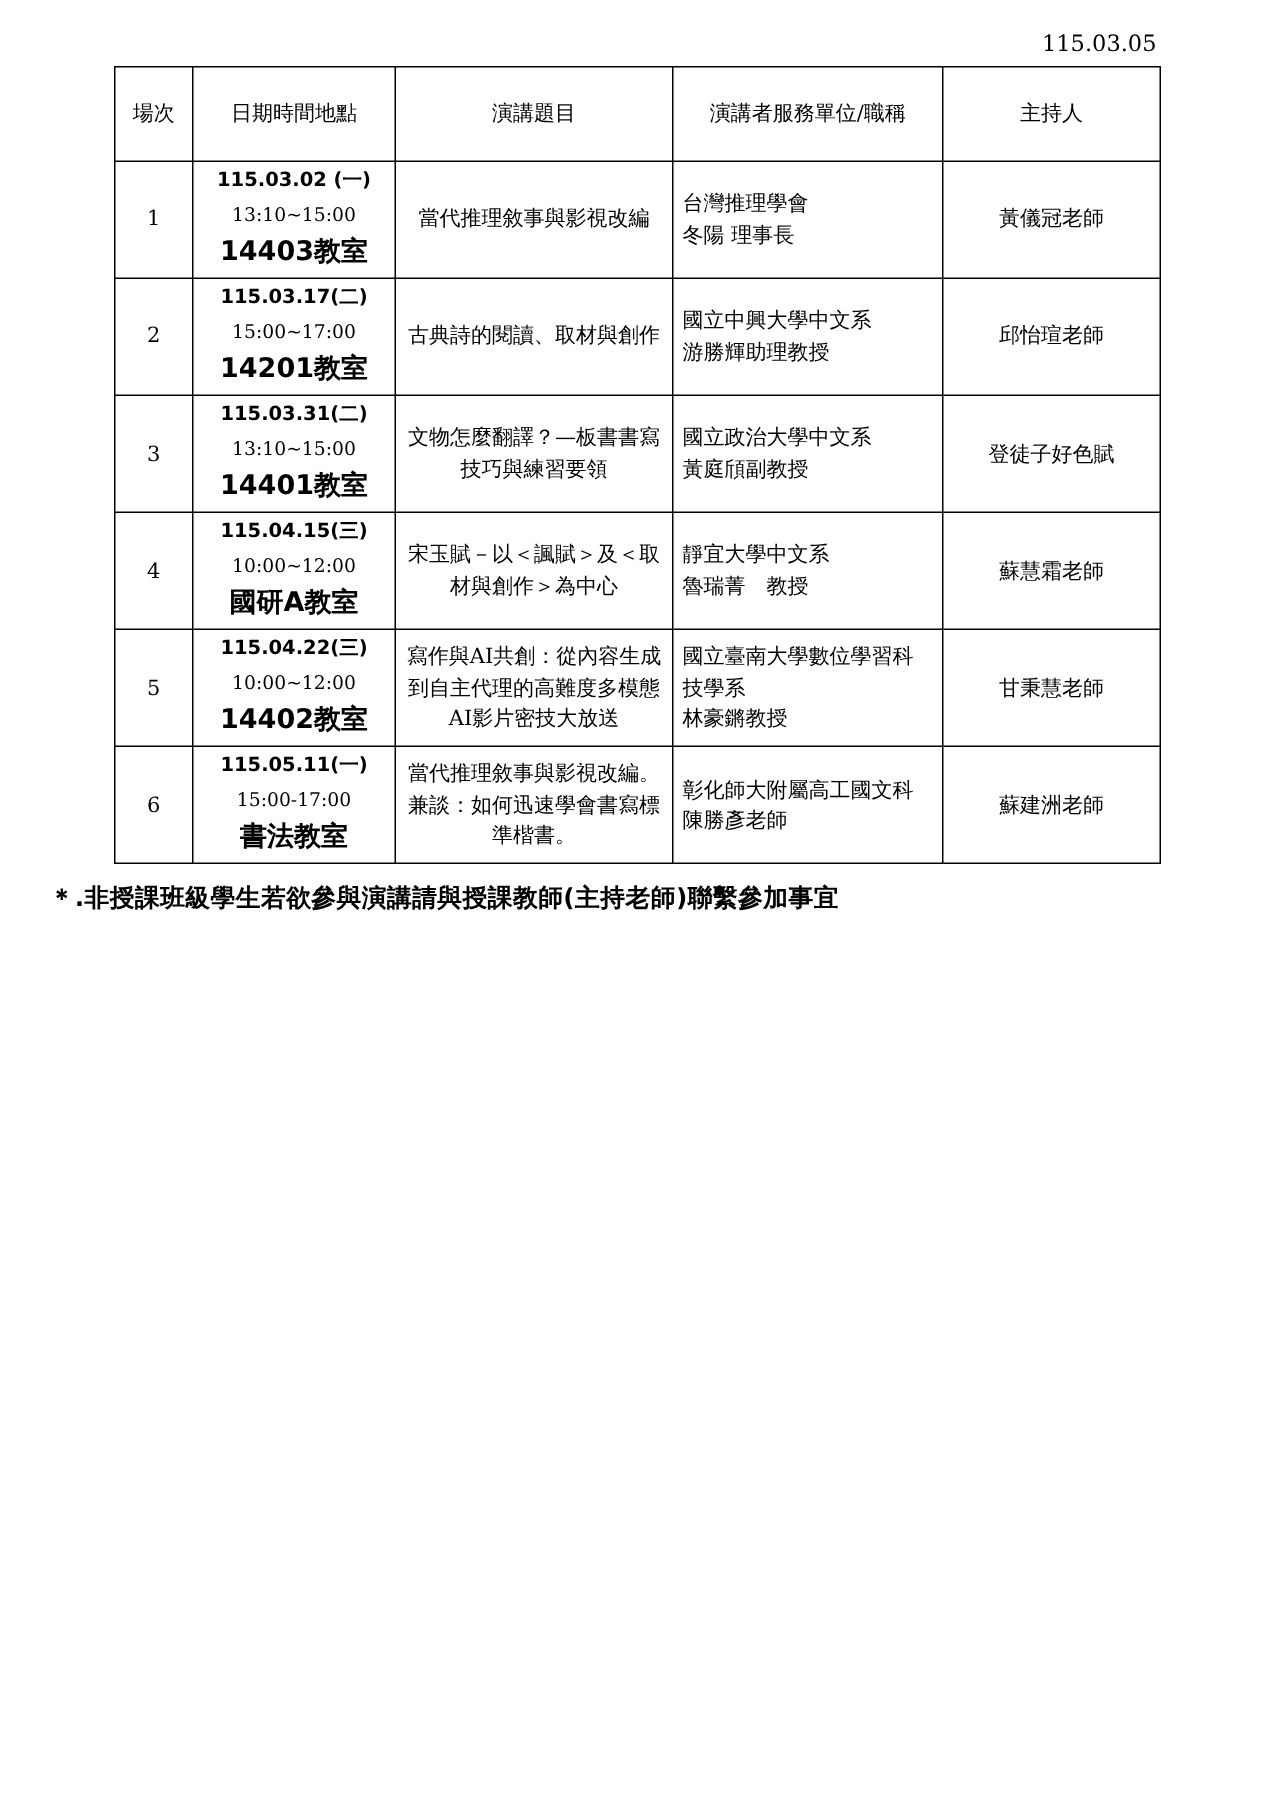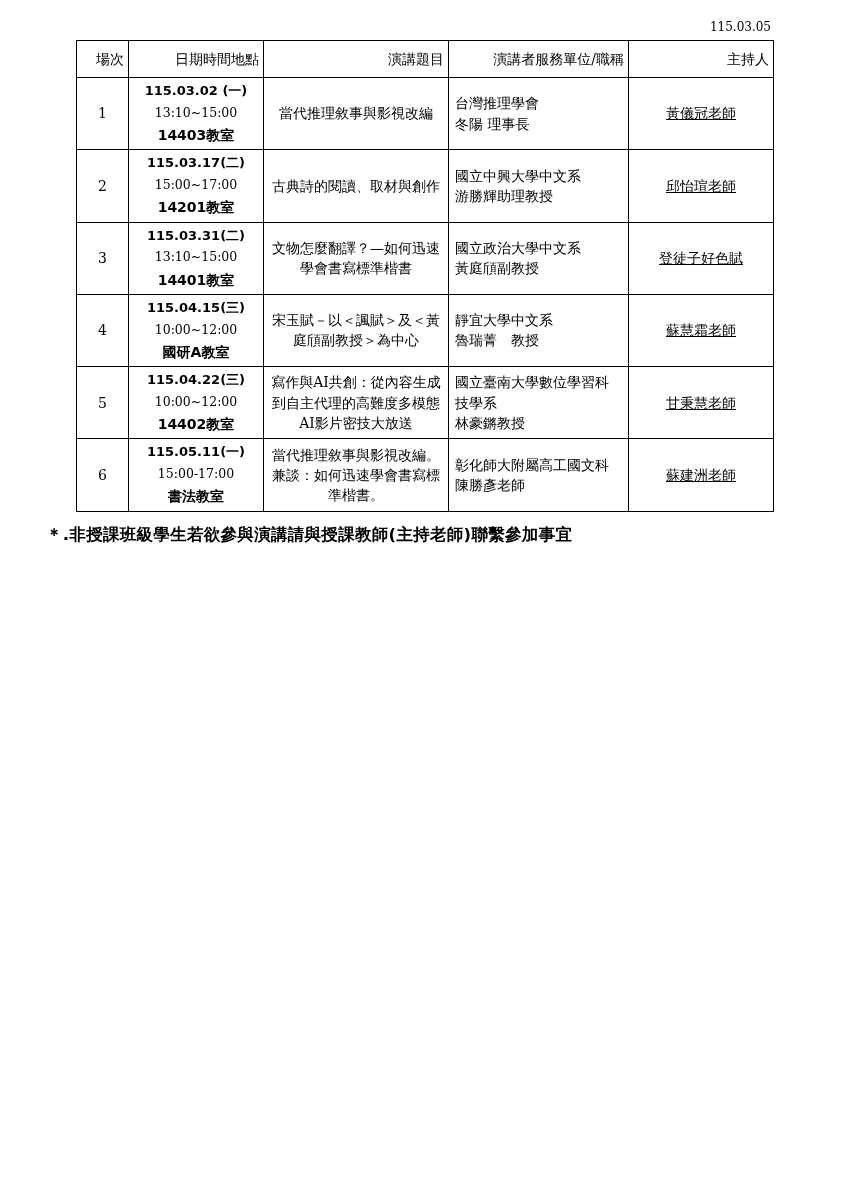--- a/index.html
+++ b/index.html
@@ -25,21 +25,21 @@
     text-align: center;
     font-size: 17px;
     font-weight: bold;
     letter-spacing: 0.5px;
     margin-top: 62px;
     margin-bottom: 0;
     font-family: "DejaVu Sans", "Liberation Sans", sans-serif;
   }
   .doc-date {
     text-align: right;
-    font-size: 12px;
+    font-size: 15px;
     margin-top: 20px;
     padding-right: 78px;
     font-family: "DejaVu Serif", "Liberation Serif", serif;
   }
   .table-wrap {
     margin-top: 6px;
     padding-left: 76px;
     padding-right: 76px;
   }
   table.schedule {
@@ -49,24 +49,24 @@
   }
   table.schedule th,
   table.schedule td {
     border: 1px solid #000000;
     padding: 4px 6px;
     font-size: 14px;
     vertical-align: middle;
     line-height: 1.45;
   }
   table.schedule th {
-    text-align: right;
+    text-align: center;
     font-weight: normal;
     height: 26px;
-    padding: 5px 4px;
+    padding: 18px 4px;
   }
   col.c-no     { width: 52px; }
   col.c-when   { width: 135px; }
   col.c-topic  { width: 185px; }
   col.c-speaker{ width: 180px; }
   col.c-host   { width: 145px; }
 
   td.no {
     text-align: center;
     font-size: 15px;
@@ -82,40 +82,39 @@
     display: block;
     margin-bottom: 3px;
   }
   td.when .time {
     display: block;
     font-size: 12.5px;
     margin-bottom: 3px;
   }
   td.when .place {
     display: block;
-    font-size: 14px;
+    font-size: 18px;
     font-weight: bold;
     font-family: "DejaVu Sans", "Liberation Sans", sans-serif;
   }
   td.topic {
     text-align: center;
     padding: 6px 7px;
   }
   td.speaker {
     text-align: left;
     padding: 6px 5px;
     white-space: pre-line;
   }
   td.host {
     text-align: center;
-    text-decoration: underline;
   }
   .footnote {
     margin-top: 12px;
-    padding-left: 46px;
+    padding-left: 33px;
     font-size: 16.5px;
     font-weight: bold;
     font-family: "DejaVu Sans", "Liberation Sans", sans-serif;
     letter-spacing: 0.3px;
   }
 </style>
 </head>
 <body>
 
 <div class="page">
@@ -166,33 +165,33 @@
 游勝輝助理教授</td>
           <td class="host">邱怡瑄老師</td>
         </tr>
         <tr>
           <td class="no">3</td>
           <td class="when">
             <span class="date">115.03.31(二)</span>
             <span class="time">13:10~15:00</span>
             <span class="place">14401教室</span>
           </td>
-          <td class="topic">文物怎麼翻譯？—如何迅速學會書寫標準楷書</td>
+          <td class="topic">文物怎麼翻譯？—板書書寫技巧與練習要領</td>
           <td class="speaker">國立政治大學中文系
 黃庭頎副教授</td>
           <td class="host">登徒子好色賦</td>
         </tr>
         <tr>
           <td class="no">4</td>
           <td class="when">
             <span class="date">115.04.15(三)</span>
             <span class="time">10:00~12:00</span>
             <span class="place">國研A教室</span>
           </td>
-          <td class="topic">宋玉賦－以＜諷賦＞及＜黃庭頎副教授＞為中心</td>
+          <td class="topic">宋玉賦－以＜諷賦＞及＜取材與創作＞為中心</td>
           <td class="speaker">靜宜大學中文系
 魯瑞菁　教授</td>
           <td class="host">蘇慧霜老師</td>
         </tr>
         <tr>
           <td class="no">5</td>
           <td class="when">
             <span class="date">115.04.22(三)</span>
             <span class="time">10:00~12:00</span>
             <span class="place">14402教室</span>

